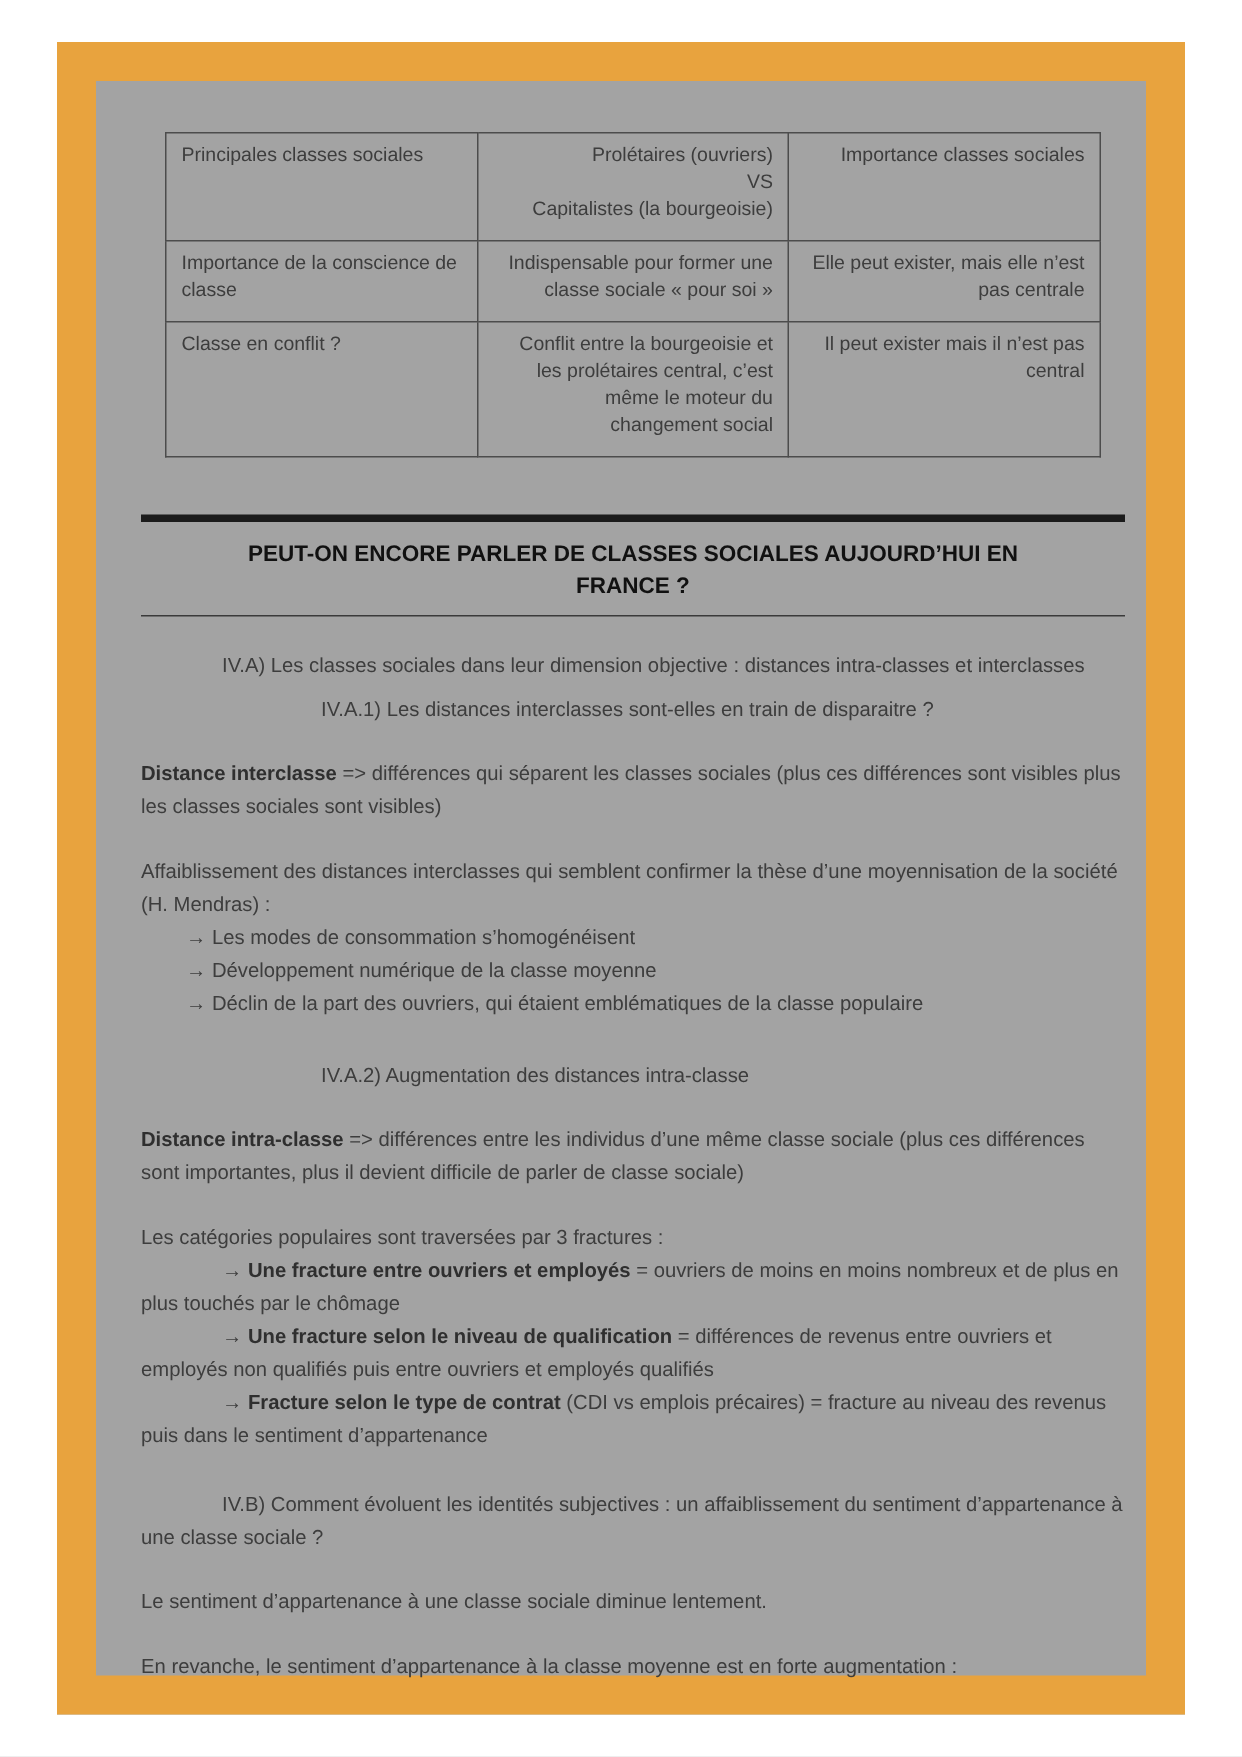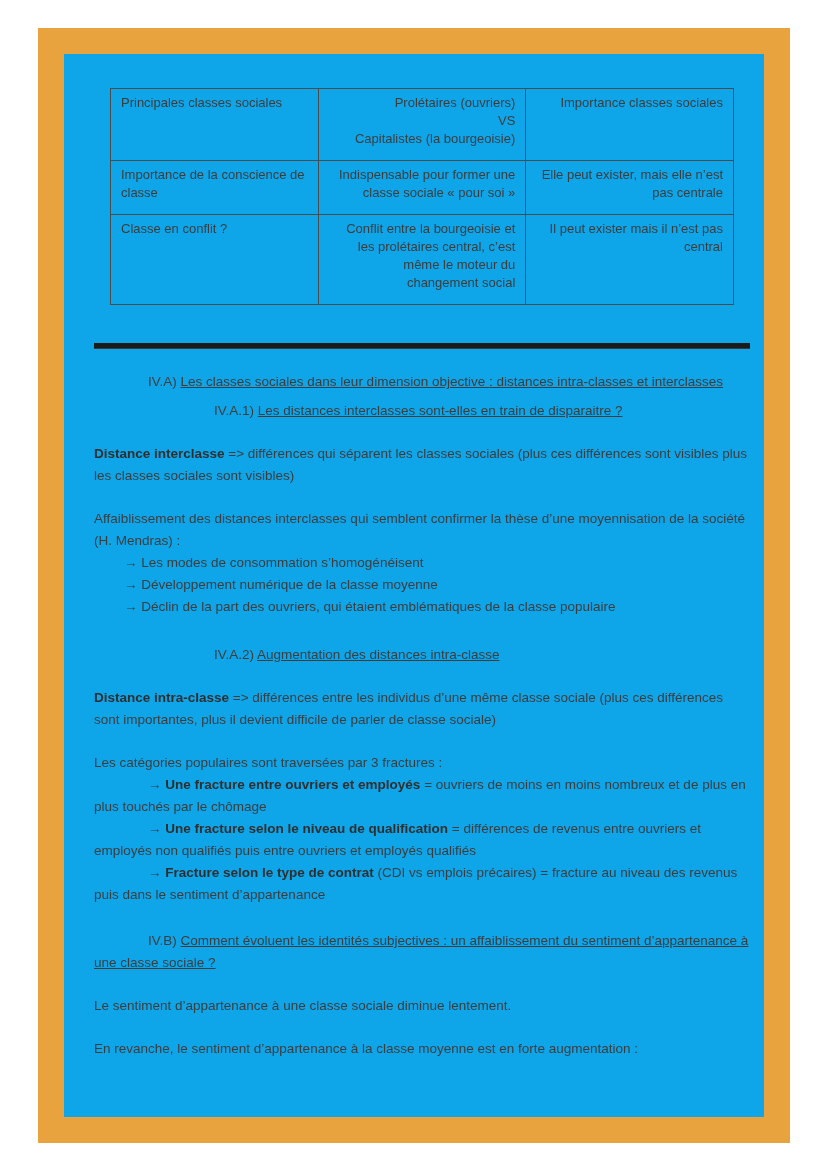--- a/index.html
+++ b/index.html
@@ -10,21 +10,21 @@
     height: 1171px;
     background: #ffffff;
     font-family: "Liberation Sans", "DejaVu Sans", sans-serif;
     color: #3d3d3d;
     overflow: hidden;
   }
   .frame {
     position: absolute;
     top: 28px; left: 38px; right: 38px; bottom: 28px;
     border: 26px solid #E8A33E;
-    background: #0ea5e9;
+    background: #a3a3a3;
   }
   .content {
     padding: 34px 14px 0 30px;
     font-size: 13.5px;
     line-height: 22px;
   }
   
   table.notes {
     border-collapse: collapse;
     width: 624px;
@@ -54,21 +54,21 @@
     line-height: 21px;
     padding: 11px 60px 9px 60px;
   }
   .head-line {
     border-bottom: 1px solid #3a3a3a;
   }
   
   .sec { margin-top: 22px; }
   .sec-a   { text-indent: 54px; }
   .sec-a1  { text-indent: 120px; margin-top: 7px; }
-  .sec u, .sec .u { text-decoration: underline; }
+  .sec u, .sec .u { }
   .para { margin-top: 21px; }
   .arrow-item { margin-left: 30px; }
   .hang { text-indent: 54px; }
   b { color: #2f2f2f; text-align: right; }
 </style>
 </head>
 <body>
 
 <div class="page">
   <div class="frame">
@@ -90,20 +90,21 @@
         </tr>
         <tr>
           <td class="c-left">Classe en conflit ?</td>
           <td class="c-center">Conflit entre la bourgeoisie et les prolétaires central, c’est même le moteur du changement social</td>
           <td class="c-center">Il peut exister mais il n’est pas central</td>
         </tr>
       </tbody>
         </table>
 
       <div class="head-bar"></div>
+      <div class="main-title">PEUT-ON ENCORE PARLER DE CLASSES SOCIALES AUJOURD’HUI EN FRANCE ?</div>
       <div class="head-line"></div>
 
       <div class="sec sec-a">
         <span>IV.A) </span><span class="u">Les classes sociales dans leur dimension objective : distances intra-classes et interclasses</span>
       </div>
 
       <div class="sec sec-a1">
         <span>IV.A.1) </span><span class="u">Les distances interclasses sont-elles en train de disparaitre ?</span>
       </div>
 

